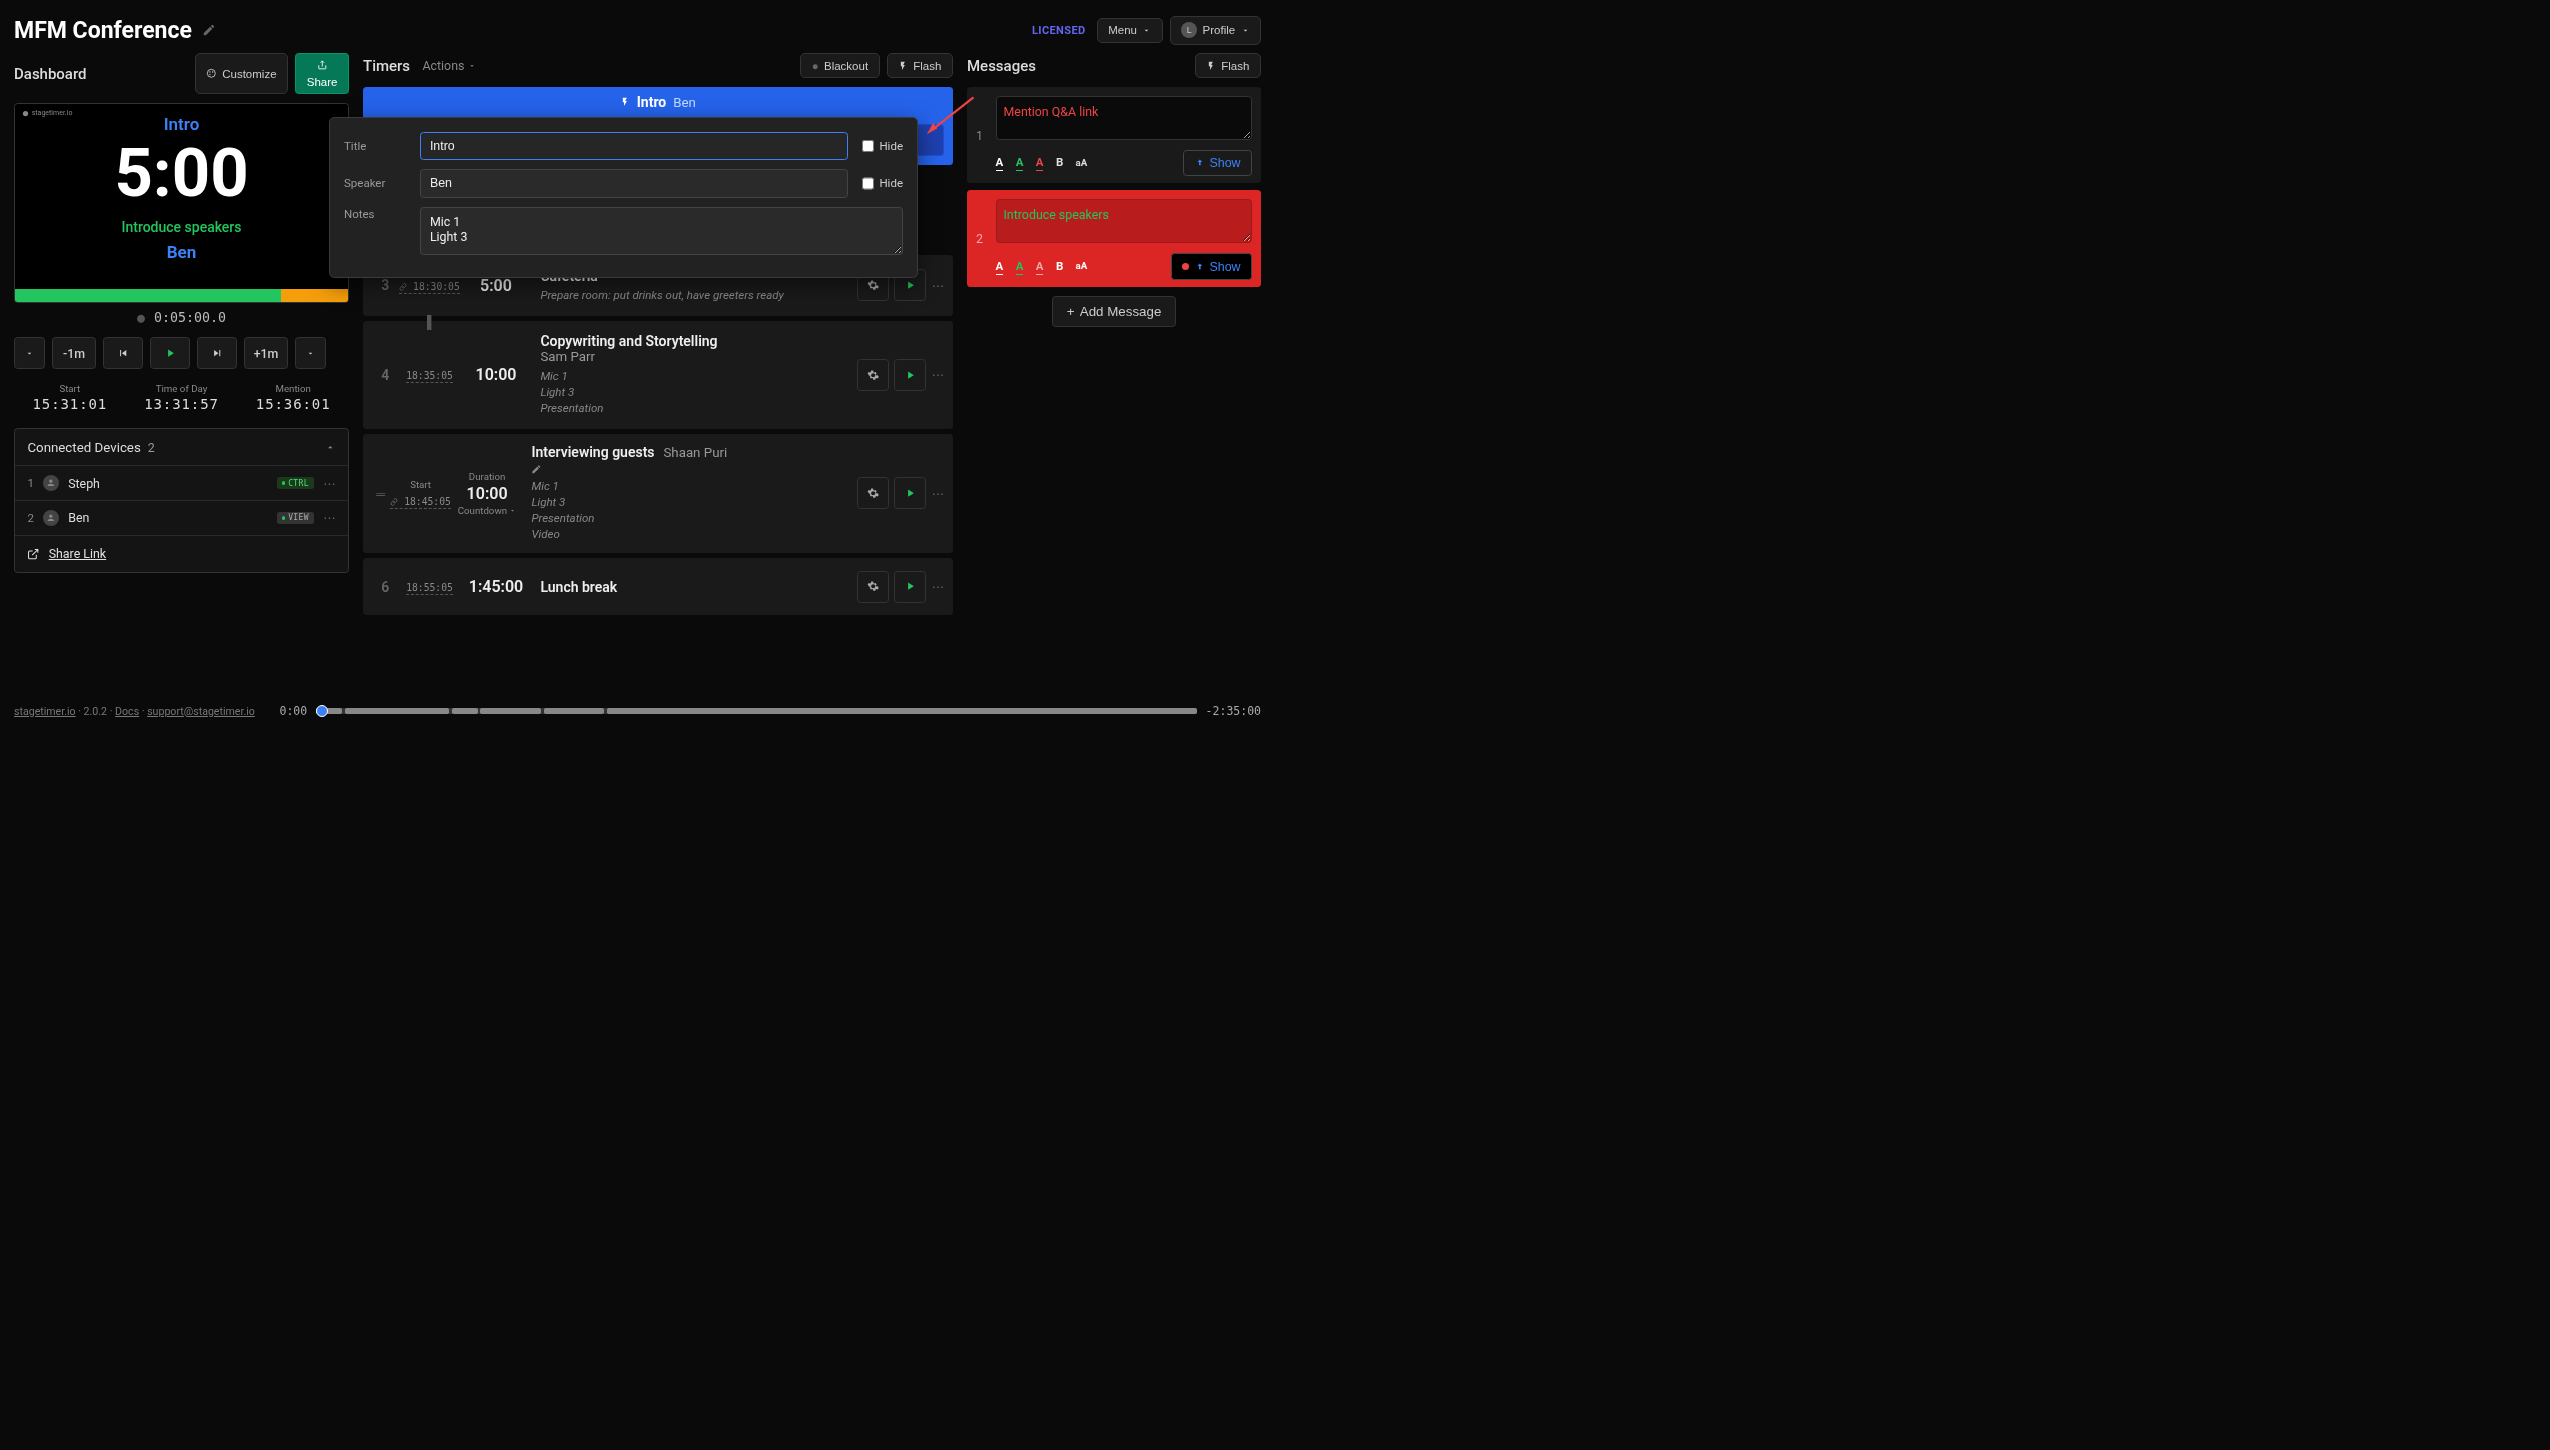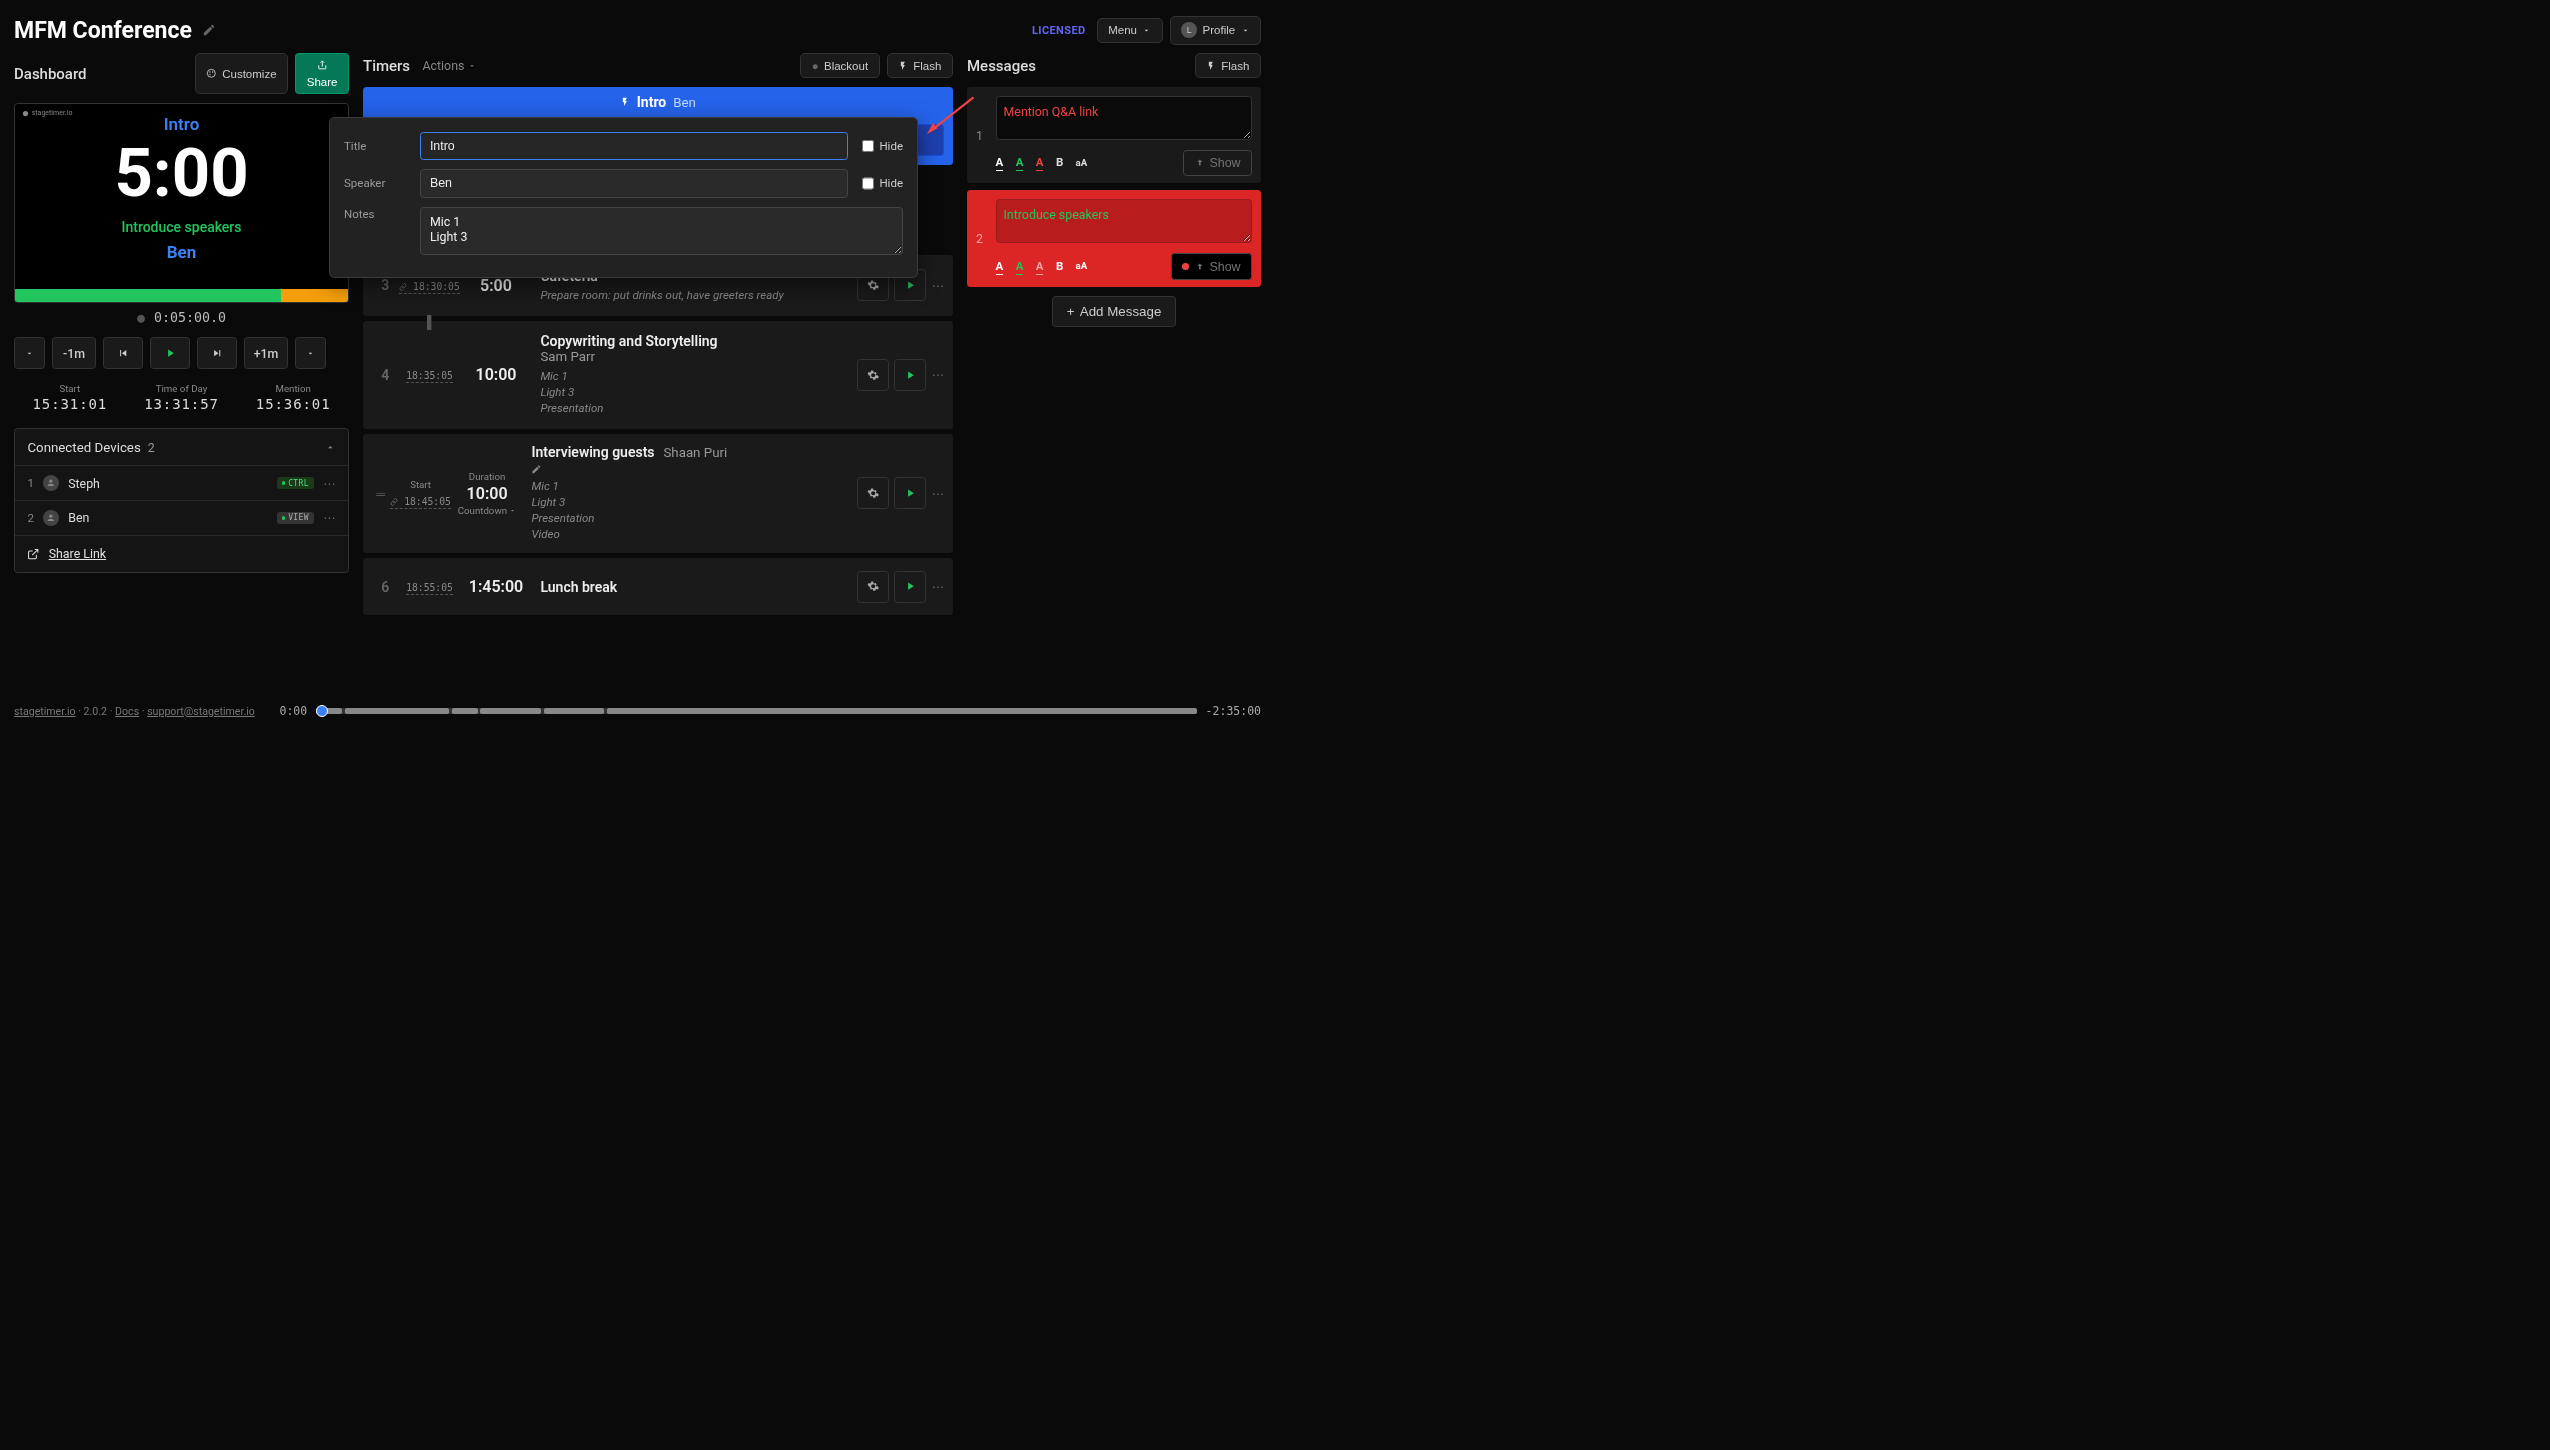--- a/index.html
+++ b/index.html
@@ -254,21 +254,21 @@
   display: flex; align-items: center; gap: 12.4px; margin-top: 7px;
 }
 .fmt-btn { font-weight: 700; font-size: 11.5px; cursor: pointer; border-bottom: 1.8px solid transparent; padding-bottom: 0.9px; }
 .fmt-white { color: #fff; border-bottom-color: #fff; }
 .fmt-green { color: #22c55e; border-bottom-color: #22c55e; }
 .fmt-red { color: #ef4444; border-bottom-color: #ef4444; }
 .fmt-bold { color: #ddd; }
 .fmt-size { color: #ddd; font-size: 9.7px; }
 .show-btn {
   margin-left: auto; background: #1a1a1a; border: 0.9px solid #444;
-  color: #737373; padding: 5.3px 10.6px; border-radius: 3.5px; cursor: pointer;
+  color: #3b82f6; padding: 5.3px 10.6px; border-radius: 3.5px; cursor: pointer;
   display: inline-flex; align-items: center; gap: 5.3px; font-size: 12.4px; text-align: center;
 }
 .msg-card.red .show-btn { background: #000; border-color: #444; }
 .rec-dot { width: 7px; height: 7px; background: #ef4444; border-radius: 50%; }
 .add-msg-wrap { display: flex; justify-content: center; margin-top: 8.9px; }
 .add-msg-btn {
   background: #1a1a1a; border: 0.9px solid #333; color: #ccc;
   padding: 7px 14px; border-radius: 3.5px; cursor: pointer;
   display: inline-flex; align-items: center; gap: 5.3px;
 }

